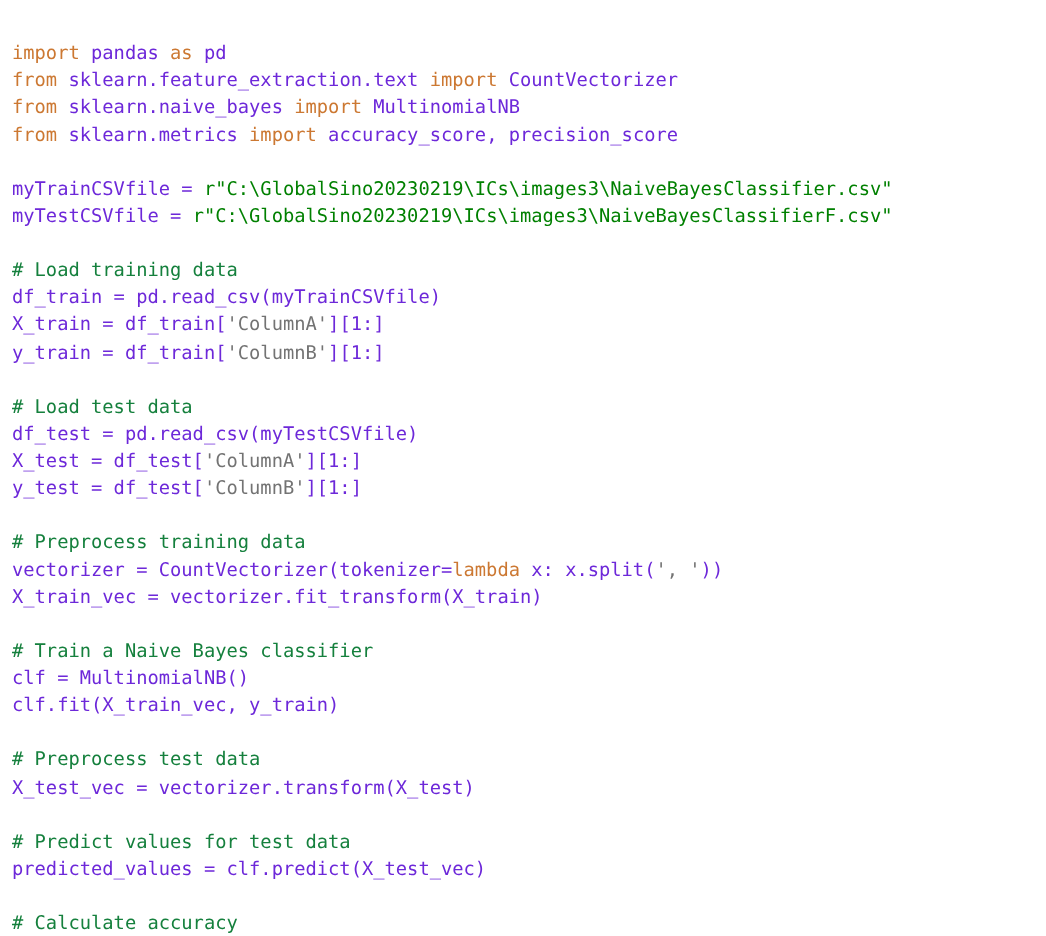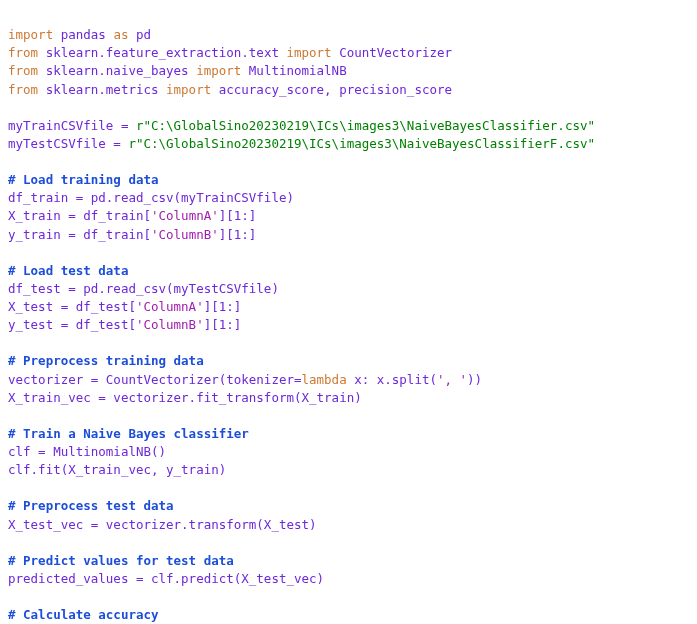--- a/index.html
+++ b/index.html
@@ -6,23 +6,23 @@
     margin: 0;
     padding: 8px;
     font-family: Consolas, Monaco, monospace;
     font-size: 12.5px;
     line-height: 1.45;
     white-space: pre;
     color: #000;
     background: #fff;
   }
   .orange   { color: #cc7832; }
-  .darkred  { color: #1d4ed8; font-weight: bold; }
+  .darkred  { color: #15803d; }
   .green    { color: #008000; }
-  .olive    { color: #a21caf; }
+  .olive    { color: #737373; }
   .black    { color: #6d28d9; }
 </style>
 </head>
 <body>
 <div id="code"><div><span class="orange">import</span><span class="black"> pandas </span><span class="orange">as</span><span class="black"> pd</span></div><div><span class="orange">from</span><span class="black"> sklearn.feature_extraction.text </span><span class="orange">import</span><span class="black"> CountVectorizer</span></div><div><span class="orange">from</span><span class="black"> sklearn.naive_bayes </span><span class="orange">import</span><span class="black"> MultinomialNB</span></div><div><span class="orange">from</span><span class="black"> sklearn.metrics </span><span class="orange">import</span><span class="black"> accuracy_score, precision_score</span></div><div>&nbsp;</div><div><span class="black">myTrainCSVfile = </span><span class="green">r"C:\GlobalSino20230219\ICs\images3\NaiveBayesClassifier.csv"</span></div><div><span class="black">myTestCSVfile = </span><span class="green">r"C:\GlobalSino20230219\ICs\images3\NaiveBayesClassifierF.csv"</span></div><div>&nbsp;</div><div><span class="darkred"># Load training data</span></div><div><span class="black">df_train = pd.read_csv(myTrainCSVfile)</span></div><div><span class="black">X_train = df_train[</span><span class="olive">'ColumnA'</span><span class="black">][1:]</span></div><div><span class="black">y_train = df_train[</span><span class="olive">'ColumnB'</span><span class="black">][1:]</span></div><div>&nbsp;</div><div><span class="darkred"># Load test data</span></div><div><span class="black">df_test = pd.read_csv(myTestCSVfile)</span></div><div><span class="black">X_test = df_test[</span><span class="olive">'ColumnA'</span><span class="black">][1:]</span></div><div><span class="black">y_test = df_test[</span><span class="olive">'ColumnB'</span><span class="black">][1:]</span></div><div>&nbsp;</div><div><span class="darkred"># Preprocess training data</span></div><div><span class="black">vectorizer = CountVectorizer(tokenizer=</span><span class="orange">lambda</span><span class="black"> x: x.split(</span><span class="olive">', '</span><span class="black">))</span></div><div><span class="black">X_train_vec = vectorizer.fit_transform(X_train)</span></div><div>&nbsp;</div><div><span class="darkred"># Train a Naive Bayes classifier</span></div><div><span class="black">clf = MultinomialNB()</span></div><div><span class="black">clf.fit(X_train_vec, y_train)</span></div><div>&nbsp;</div><div><span class="darkred"># Preprocess test data</span></div><div><span class="black">X_test_vec = vectorizer.transform(X_test)</span></div><div>&nbsp;</div><div><span class="darkred"># Predict values for test data</span></div><div><span class="black">predicted_values = clf.predict(X_test_vec)</span></div><div>&nbsp;</div><div><span class="darkred"># Calculate accuracy</span></div></div>
 
 
 
 
 

